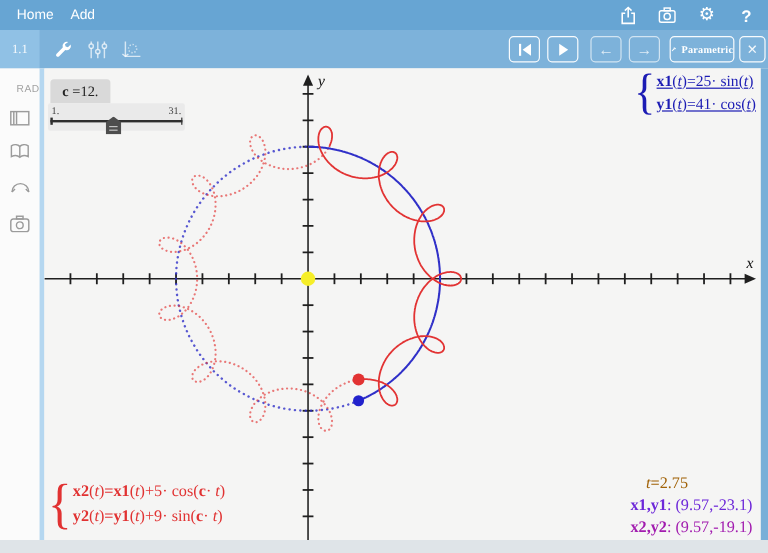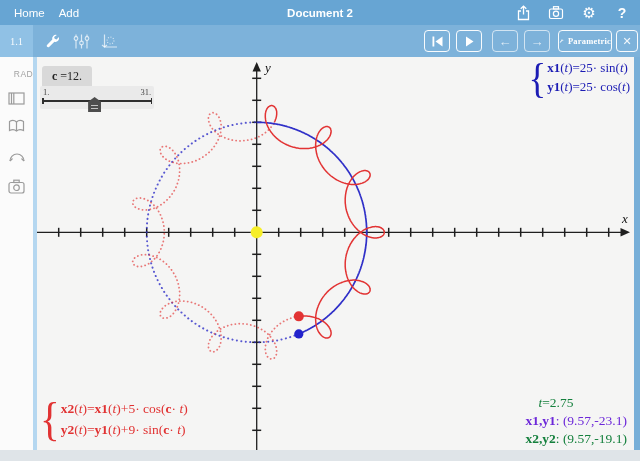--- a/index.html
+++ b/index.html
@@ -63,39 +63,38 @@
                    border-top:1px solid #c2c2c2;border-bottom:1px solid #c2c2c2;}
 
   
   .math{font-family:"Liberation Serif",serif;}
   .eq-block{position:absolute;display:flex;align-items:center;}
   .brace{font-family:"Liberation Serif",serif;font-weight:400;line-height:1;
          transform:scaleY(1.12);transform-origin:center;margin-right:1px;}
   .eq-lines{display:flex;flex-direction:column;}
   #eq-blue{top:58px;right:10px;color:#1c1cb4;}
   #eq-blue .brace{font-size:37px;}
-  #eq-blue .eq-line{font-size:13px;line-height:19px;}
+  #eq-blue .eq-line{font-size:13px;line-height:19px;text-decoration:underline;}
   #eq-red{left:40px;top:398px;color:#e13232;}
   #eq-red .brace{font-size:41px;}
   #eq-red .eq-line{font-size:13.5px;line-height:21px;}
 
   #readout{position:absolute;right:13px;top:394px;font-size:13.5px;line-height:18px;text-align:left;}
-  #readout .t-line{color:#15803d;margin-left:13px;}
+  #readout .t-line{color:#a16207;margin-left:13px;}
   #readout .blue{color:#6d28d9;}
-  #readout .red{color:#15803d;text-align:right;}
+  #readout .red{color:#a21caf;text-align:right;}
 </style>
 </head>
 <body>
 
 <div id="app">
 
   <div id="topbar">
     <span class="tb-link">Home</span>
     <span class="tb-link">Add</span>
-    <div id="doc-title">Document 2</div>
     <div id="topbar-icons">
       <span class="tb-icon">
         <svg width="15" height="16" viewBox="0 0 15 16" fill="none" stroke="#fff" stroke-width="1.3">
           <path d="M7.5 1.5 V9.5"></path>
             <path d="M4.7 3.8 L7.5 1.2 L10.3 3.8"></path>
           <path d="M5 6 H2.5 V14.5 H12.5 V6 H10"></path>
         </svg>
       </span>
       <span class="tb-icon">
         <svg width="16" height="15" viewBox="0 0 16 15" fill="none" stroke="#fff" stroke-width="1.2">
@@ -269,21 +268,21 @@
       <div id="slider-handle" style="left: 48.1087px;">
           <i></i>
         </div>
     </div>
   </div>
 
   <div class="eq-block math" id="eq-blue">
     <span class="brace">{</span>
     <span class="eq-lines">
       <span class="eq-line"><span style="font-weight: bold;">x1</span><span>(</span><span style="font-style: italic;">t</span><span>)=25· sin(</span><span style="font-style: italic;">t</span><span>)</span></span>
-      <span class="eq-line"><span style="font-weight: bold;">y1</span><span>(</span><span style="font-style: italic;">t</span><span>)=25· cos(</span><span style="font-style: italic;">t</span><span>)</span></span>
+      <span class="eq-line"><span style="font-weight: bold;">y1</span><span>(</span><span style="font-style: italic;">t</span><span>)=41· cos(</span><span style="font-style: italic;">t</span><span>)</span></span>
     </span>
   </div>
   <div class="eq-block math" id="eq-red">
     <span class="brace">{</span>
     <span class="eq-lines">
       <span class="eq-line"><span style="font-weight: bold;">x2</span><span>(</span><span style="font-style: italic;">t</span><span>)=</span><span style="font-weight: bold;">x1</span><span>(</span><span style="font-style: italic;">t</span><span>)+5· cos(</span><span style="font-weight: bold;">c</span><span>· </span><span style="font-style: italic;">t</span><span>)</span></span>
       <span class="eq-line"><span style="font-weight: bold;">y2</span><span>(</span><span style="font-style: italic;">t</span><span>)=</span><span style="font-weight: bold;">y1</span><span>(</span><span style="font-style: italic;">t</span><span>)+9· sin(</span><span style="font-weight: bold;">c</span><span>· </span><span style="font-style: italic;">t</span><span>)</span></span>
     </span>
   </div>
 

